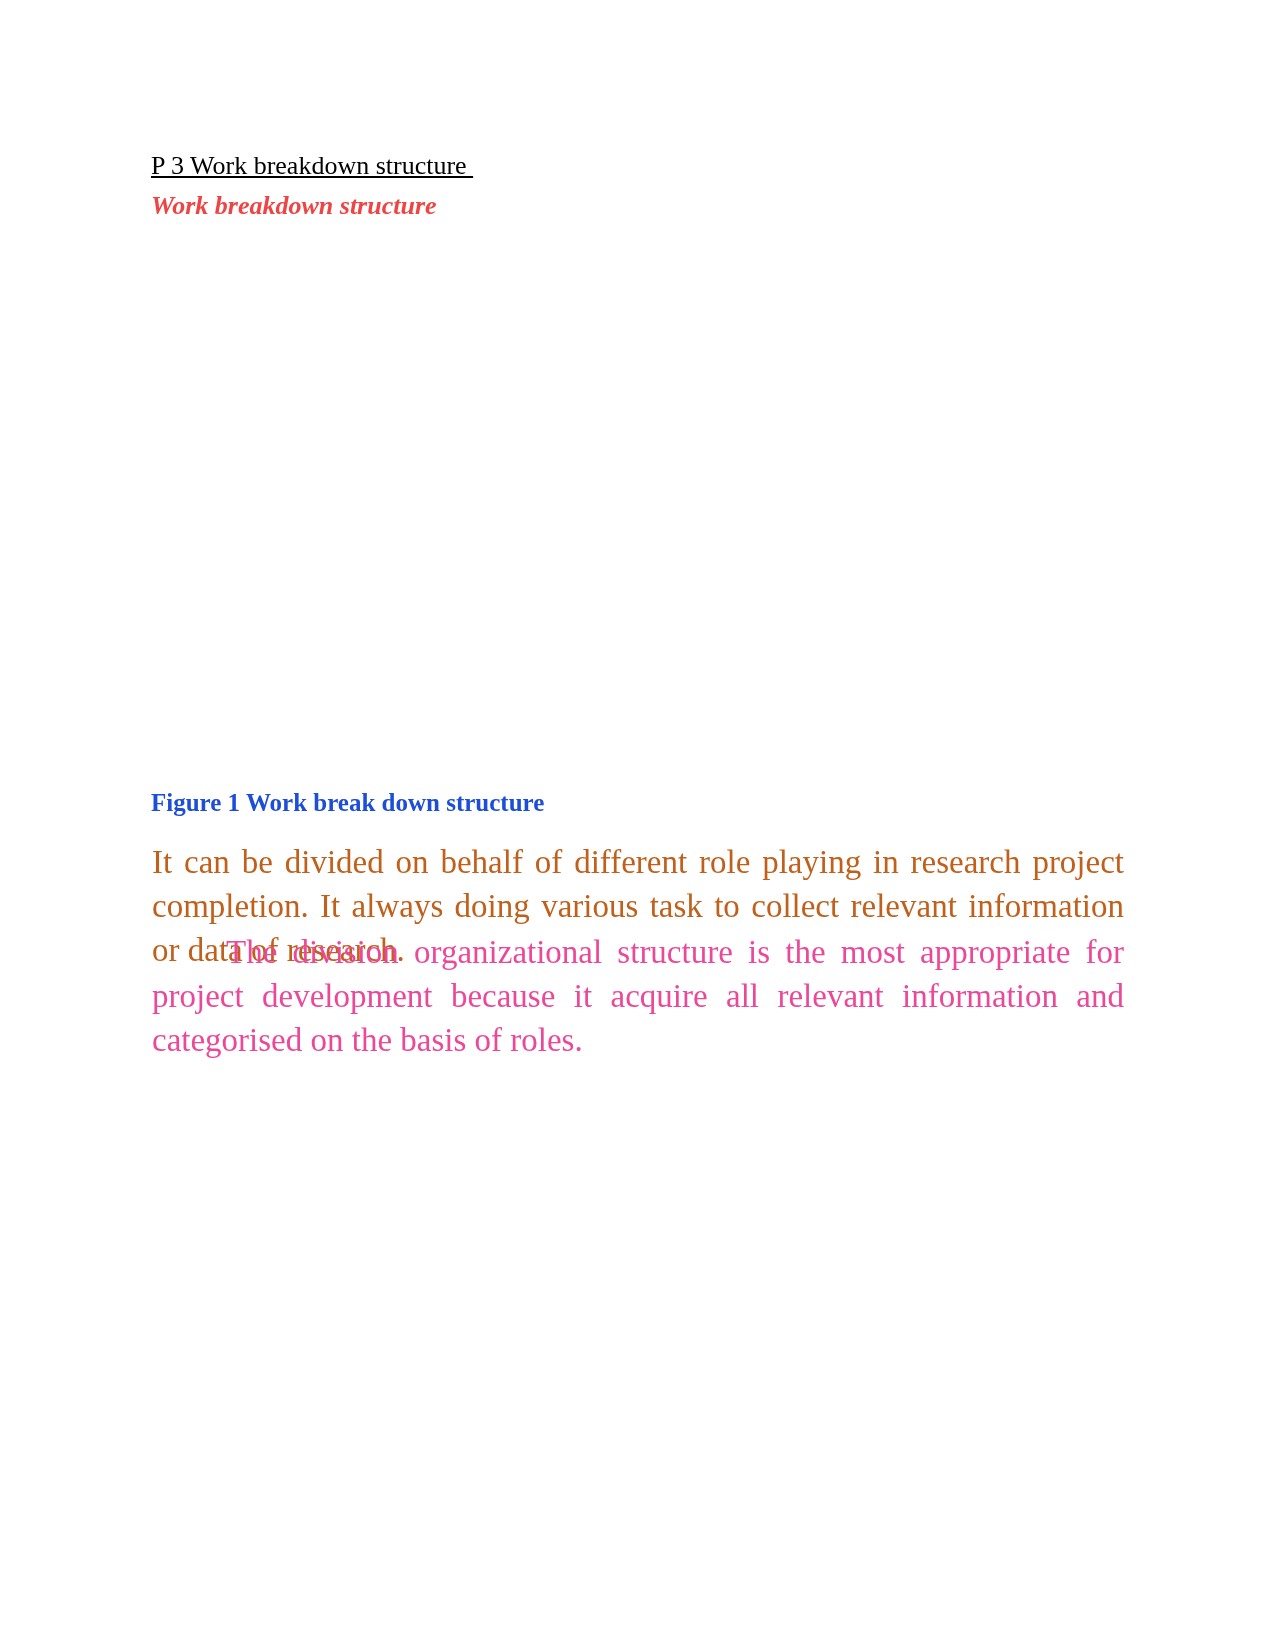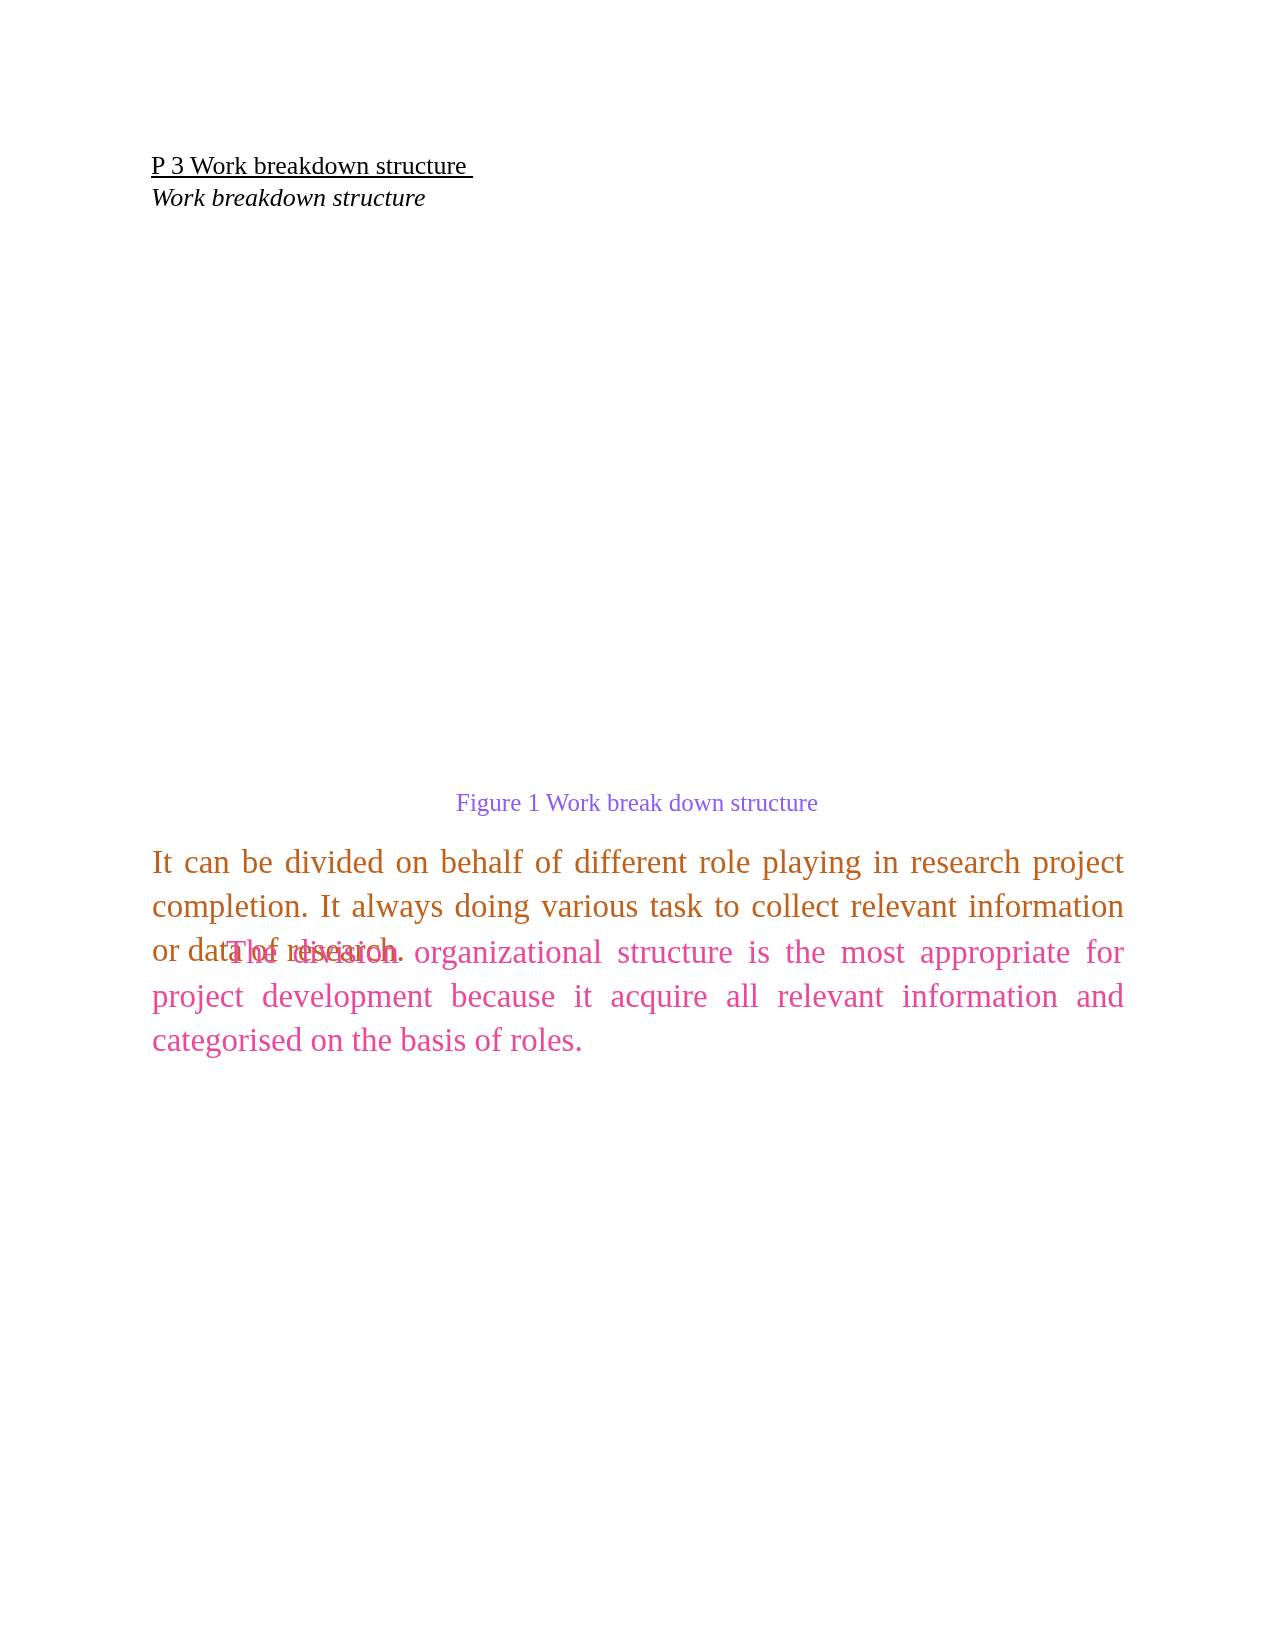--- a/index.html
+++ b/index.html
@@ -1,21 +1,21 @@
 <!DOCTYPE html>
 <html><head>
 <meta charset="utf-8">
 <title>P 3 Work breakdown structure</title>
 <style>
   html,body{margin:0;padding:0;background:#fff;}
   body{width:1275px;height:1651px;position:relative;font-family:"Liberation Serif",serif;}
   .page{position:absolute;left:0;top:0;width:1275px;height:1651px;background:#fff;overflow:hidden;}
   #h1{position:absolute;left:151px;top:148px;font-size:26px;line-height:36px;text-decoration:underline;color:#000;white-space:pre;}
-  #h2{position:absolute;left:151px;top:180px;font-size:26px;line-height:36px;font-style:italic;color:#000000;white-space:pre;}
-  #figcap{position:absolute;left:151px;top:789px;width:972px;text-align:center;font-size:25px;color:#8b5cf6;}
+  #h2{position:absolute;left:151px;top:188px;font-size:26px;line-height:36px;font-style:italic;color:#ef4444;white-space:pre;font-weight:bold;}
+  #figcap{position:absolute;left:151px;top:789px;width:972px;font-size:25px;color:#1d4ed8;font-weight:bold;}
   .para{position:absolute;left:152px;width:972px;font-size:33px;line-height:44px;text-align:justify;}
   #p1{top:840px;color:#C0601B;}
   #p2{top:930px;color:#ec4899;text-indent:74px;}
   
   #diagram{position:absolute;left:0;top:0;width:1275px;height:800px;}
 </style>
 </head>
 <body>
 
 <div class="page">

